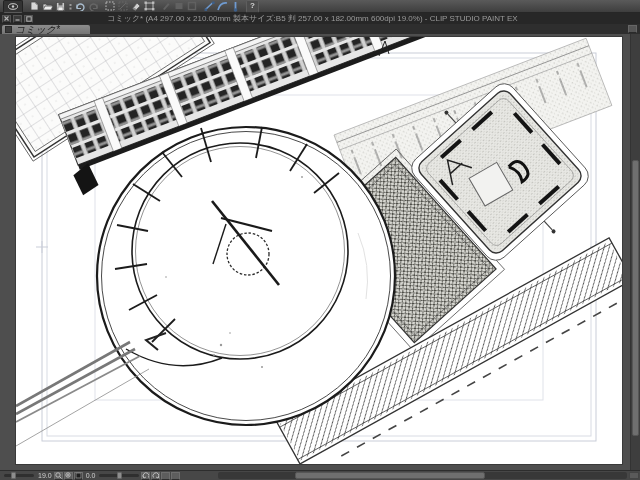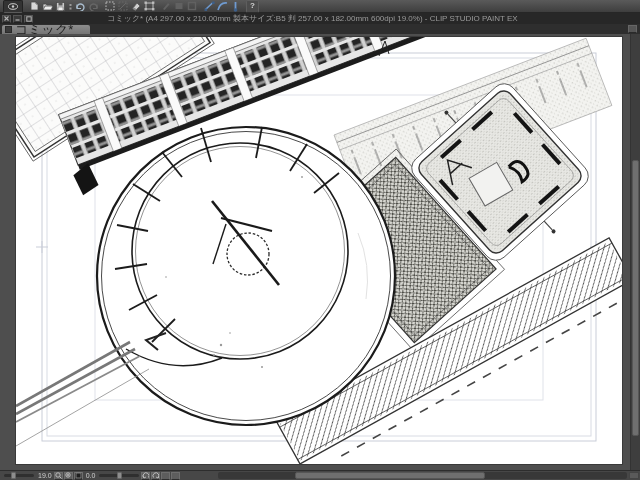--- a/index.html
+++ b/index.html
@@ -21,21 +21,21 @@
   .winbtns{display:flex;gap:2px;margin-left:2px;}
   .winbtn{width:9px;height:8px;background:#3a3a3a;border:1px solid #555;border-bottom-color:#222;
           display:flex;align-items:center;justify-content:center;box-sizing:border-box;}
   .title-text{position:absolute;left:0;right:15px;text-align:center;font-size:8px;color:#9a9a9a;
               white-space:nowrap;pointer-events:none;}
   
   .tabbar{position:absolute;left:0;top:24px;width:640px;height:10px;background:#2e2e2e;}
   .tab{position:absolute;left:2px;top:1px;height:9px;width:88px;background:linear-gradient(#8d8d8d,#757575);
        border-radius:2px 2px 0 0;display:flex;align-items:center;padding-left:3px;box-sizing:border-box;}
   .tab .dot{width:5px;height:5px;background:#3a3a3a;border:1px solid #2a2a2a;margin-right:3px;}
-  .tab-label{font-size:13px;color:#1d1d1d;line-height:9px;}
+  .tab-label{font-size:10px;color:#1d1d1d;line-height:9px;font-style:italic;}
   .tabbar-btn{position:absolute;right:3px;top:1px;width:9px;height:8px;background:#555;
               border:1px solid #666;border-bottom-color:#2a2a2a;box-sizing:border-box;}
   
   .workspace{position:absolute;left:0;top:34px;width:640px;height:436px;background:#4e4e4e;}
   .page{position:absolute;left:16px;top:3px;width:606px;height:427px;background:#fff;
         box-shadow:0 0 0 1px #3a3a3a;}
   .page svg{display:block;}
   .vscroll{position:absolute;right:0;top:0;width:10px;height:436px;background:#3e3e3e;
            border-left:1px solid #333;box-sizing:border-box;}
   .vthumb{position:absolute;left:1px;width:7px;top:126px;height:276px;background:#6f6f6f;

